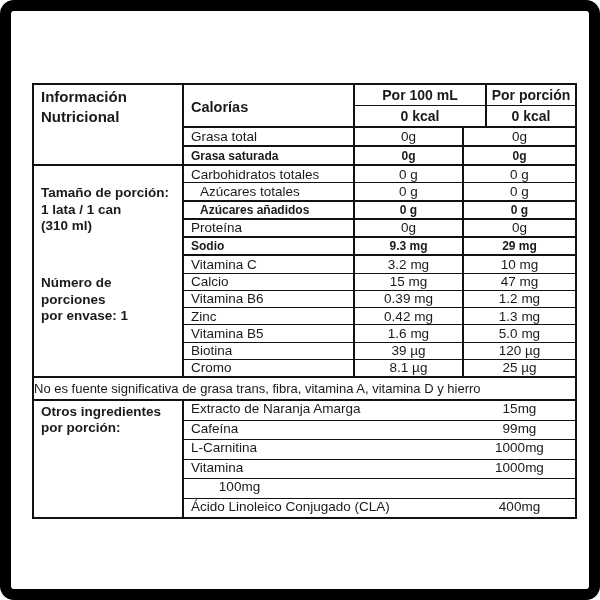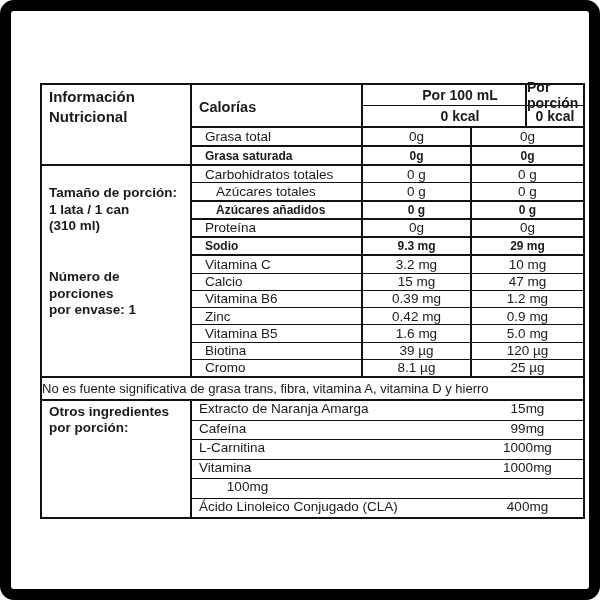--- a/index.html
+++ b/index.html
@@ -6,21 +6,21 @@
   body{
     width:600px;height:600px;background:#ffffff;
     font-family:"Liberation Sans","DejaVu Sans",sans-serif;
     color:#1a1a1a;position:relative;overflow:hidden;
   }
   .frame{
     position:absolute;left:0;top:0;right:0;bottom:0;
     border:11px solid #000;border-radius:14px;background:#fff;
   }
   .ntable{
-    position:absolute;left:40px;top:83px;width:545px;height:436px;
+    position:absolute;left:32px;top:83px;width:545px;height:436px;
     border:2px solid #111;background:#fff;box-sizing:border-box;
     display:flex;flex-direction:column;font-size:13.5px;
   }
   .band{display:flex;min-height:0;}
   .bt2{border-top:2px solid #111;}
   .bt1{border-top:1px solid #111;}
   .leftcol{
     width:150px;flex-shrink:0;border-right:2px solid #111;
     padding:3px 6px 3px 7px;box-sizing:border-box;font-weight:bold;
     white-space:pre-line;line-height:1.22;
@@ -32,41 +32,41 @@
   .band4{height:116px;flex-shrink:0;}
   .rowgroup{height:41px;display:flex;border-bottom:2px solid #111;flex-shrink:0;}
   .calcell{
     width:171px;flex-shrink:0;border-right:2px solid #111;box-sizing:border-box;
     font-weight:bold;font-size:14.5px;padding:14px 0 0 7px;
   }
   .subcol{flex:1;display:flex;flex-direction:column;min-width:0;}
   .subrow{display:flex;flex:1;align-items:center;min-height:0;}
   .subrow.hdr{border-bottom:1px solid #111;font-weight:bold;font-size:14px;}
   .subrow .sv1{width:132px;flex-shrink:0;border-right:2px solid #111;align-self:stretch;
-    display:flex;align-items:center;justify-content:center;box-sizing:border-box;margin-left:32px;}
+    display:flex;align-items:center;justify-content:center;box-sizing:border-box;}
   .subrow .sv2{flex:1;display:flex;align-items:center;justify-content:center;}
   .kcal{font-weight:bold;font-size:14px;}
   .nrow{display:flex;flex:1;min-height:0;align-items:stretch;}
   .nrow .name{
     width:171px;flex-shrink:0;border-right:2px solid #111;box-sizing:border-box;
-    display:flex;align-items:center;padding-left:13px;
+    display:flex;align-items:center;padding-left:7px;
   }
   .nrow .v1{width:109px;flex-shrink:0;border-right:2px solid #111;box-sizing:border-box;
     display:flex;align-items:center;justify-content:center;}
   .nrow .v2{flex:1;display:flex;align-items:center;justify-content:center;}
   .nrow.bold{font-weight:bold;font-size:12px;}
-  .nrow .indent{padding-left:24px;}
+  .nrow .indent{padding-left:16px;}
   .noterow{
     border-top:2px solid #111;height:21px;flex-shrink:0;
     display:flex;align-items:center;font-size:13px;
   }
   .irow{display:flex;flex:1;min-height:0;align-items:flex-start;}
   .irow .iname{flex:1;display:flex;align-items:center;padding-left:7px;min-width:0;}
   .irow .ival{width:111px;flex-shrink:0;display:flex;align-items:center;justify-content:center;}
-  .servings{margin-top:18px;}
+  .servings{margin-top:24px;}
 </style>
 </head>
 <body>
 
 <div class="frame"></div>
 
 <div class="ntable">
 
   <div class="band band1">
     <div class="leftcol title">Información
@@ -143,21 +143,21 @@
         <div class="v2">47 mg</div>
       </div>
       <div class="nrow bt1">
         <div class="name">Vitamina B6</div>
         <div class="v1">0.39 mg</div>
         <div class="v2">1.2 mg</div>
       </div>
       <div class="nrow bt1">
         <div class="name">Zinc</div>
         <div class="v1">0.42 mg</div>
-        <div class="v2">0.9 mg</div>
+        <div class="v2">1.3 mg</div>
       </div>
       <div class="nrow bt1">
         <div class="name">Vitamina B5</div>
         <div class="v1">1.6 mg</div>
         <div class="v2">5.0 mg</div>
       </div>
       <div class="nrow bt1">
         <div class="name">Biotina</div>
         <div class="v1">39 µg</div>
         <div class="v2">120 µg</div>

